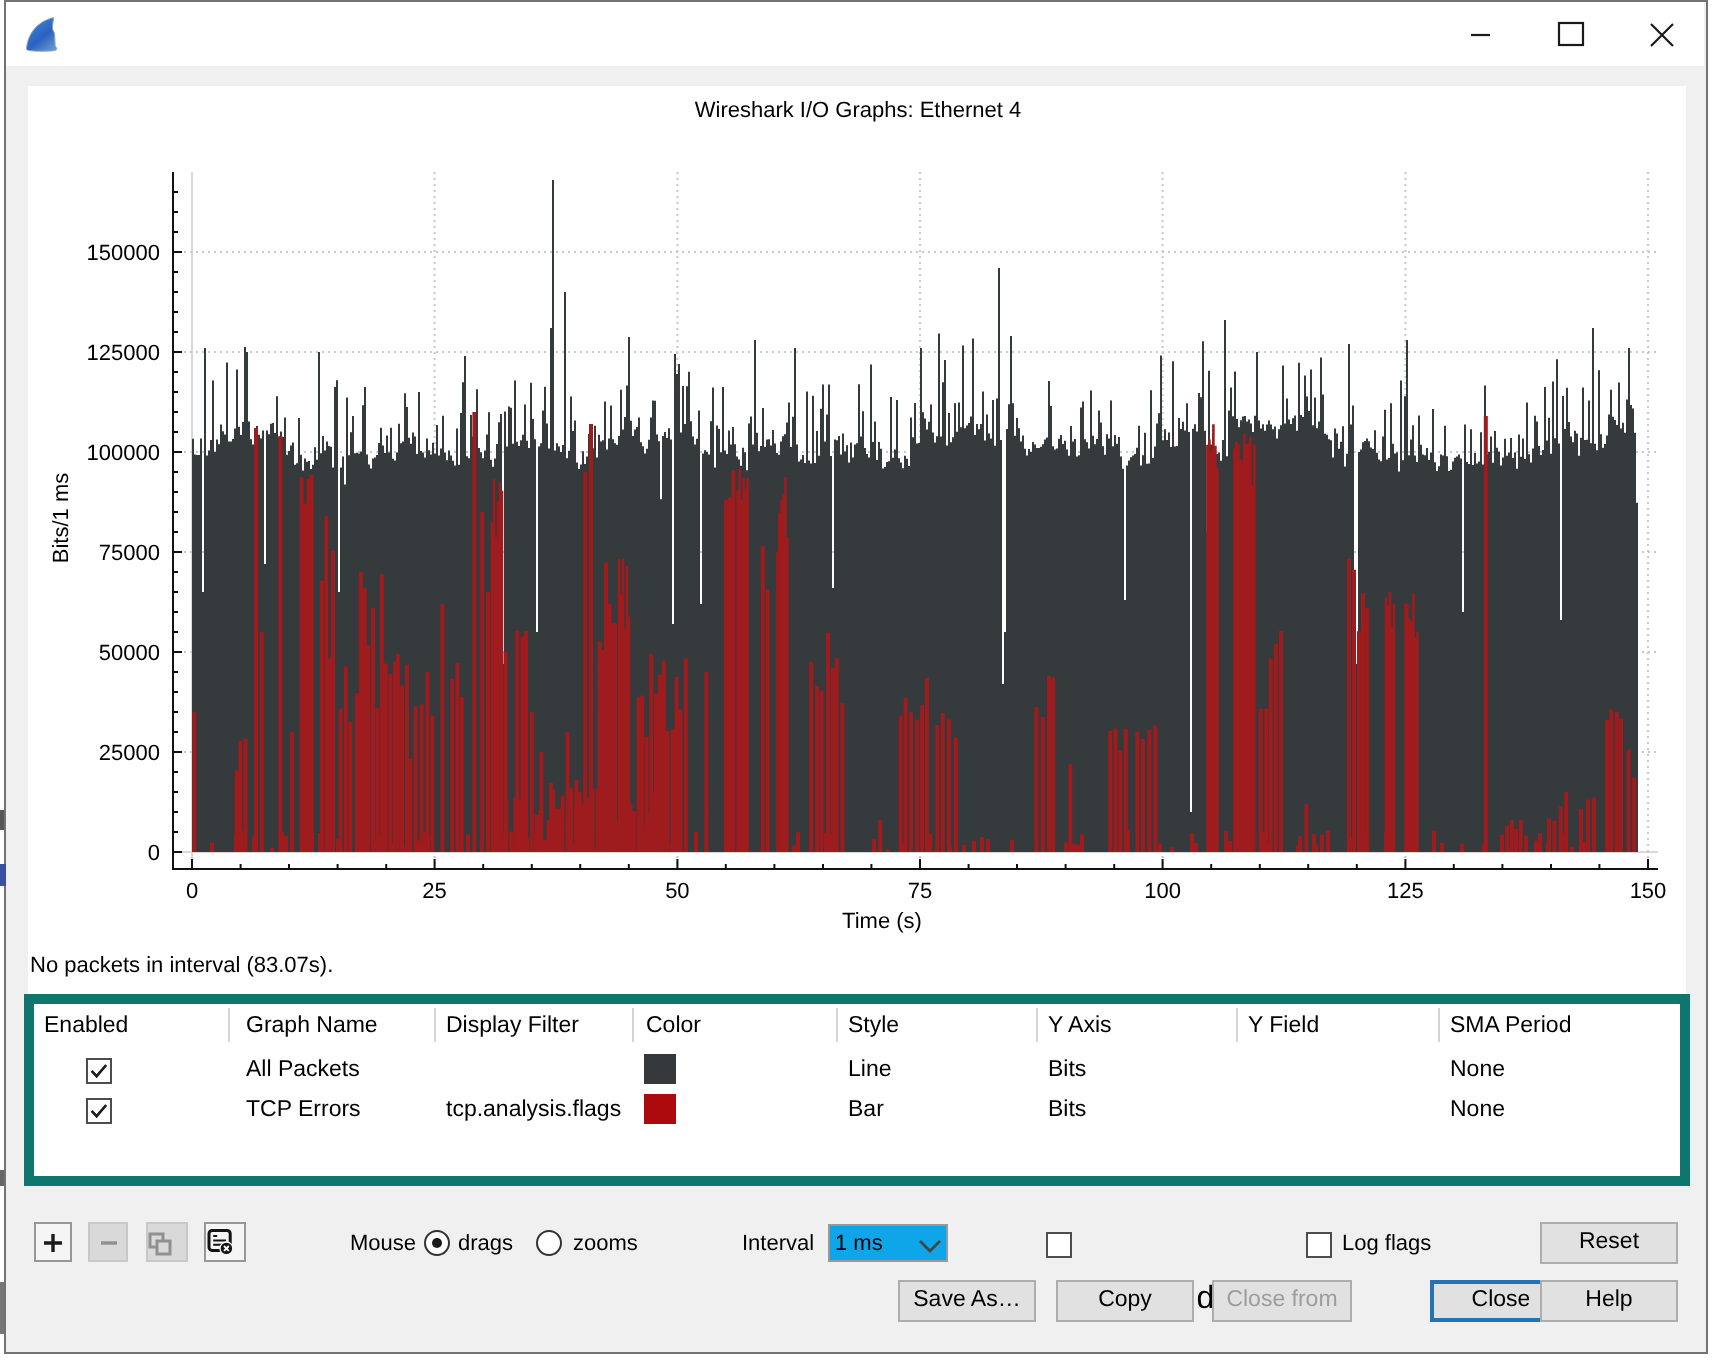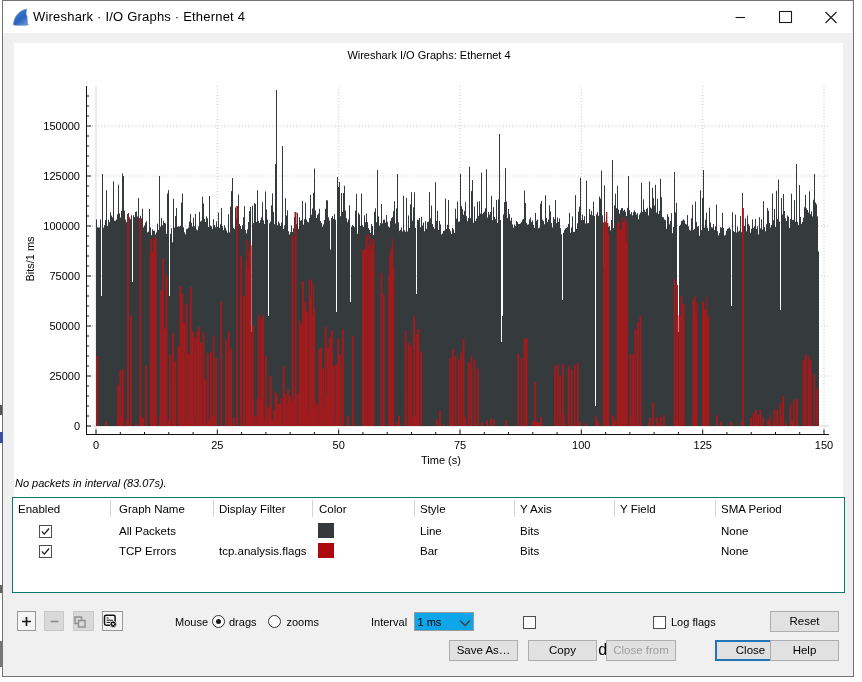--- a/index.html
+++ b/index.html
@@ -15,21 +15,20 @@
     <svg width="19" height="18" viewBox="0 0 19 18" style="position:absolute;left:9;top:7">
 <defs>
           <linearGradient id="fin" x1="0.2" y1="0" x2="0.9" y2="1">
 <stop offset="0" stop-color="#4585d2"></stop>
             <stop offset="0.55" stop-color="#2a62c0"></stop>
             <stop offset="1" stop-color="#6f9bd2"></stop>
           </linearGradient>
         </defs>
 <path d="M1.3 16.2 C1.8 9.5 6.2 2.8 14.8 0.8 L14.2 5.6 C14.2 7.2 15 7.6 15.3 9 L15.6 15.2 C16.2 15.5 16.4 16 16.4 16.5 C16.4 17.3 14.8 17.6 8.8 17.6 C3.2 17.6 1.2 17.2 1.3 16.5 Z" fill="url(#fin)" stroke="#8fa6bd" stroke-width="0.5"></path>
 </svg>
-    <div class="abs" style="left:30px;top:8px;font-size:13px;letter-spacing:0.2px">Wireshark · I/O Graphs · Ethernet 4</div>
     <svg width="120" height="32" style="position:absolute;left:725px;top:0" stroke="#1a1a1a" stroke-width="1.1" fill="none">
       <path d="M7.5 16.5h9.5"></path>
       <rect x="51.5" y="10.5" width="12" height="11"></rect>
       <path d="M97.5 11l11 11M108.5 11l-11 11"></path>
     </svg>
   </div>
   <div class="abs" style="left:11px;top:42px;width:829px;height:538px;background:#fff">
     <svg width="829" height="427" style="position:absolute;left:0;top:0">
 <text x="415" y="15.5" text-anchor="middle" style="font-size:11px;fill:#000">Wireshark I/O Graphs: Ethernet 4</text>
 <line x1="82" y1="43" x2="82" y2="391" stroke="#d8d8d8"></line>
@@ -133,23 +132,23 @@
           <text x="324.7" y="406" text-anchor="middle">50</text>
           <text x="446.0" y="406" text-anchor="middle">75</text>
           <text x="567.3" y="406" text-anchor="middle">100</text>
           <text x="688.7" y="406" text-anchor="middle">125</text>
           <text x="810.0" y="406" text-anchor="middle">150</text>
 <text x="427" y="421" text-anchor="middle">Time (s)</text>
 <text x="20" y="216" text-anchor="middle" transform="rotate(-90 20 216)">Bits/1 ms</text>
 </g>
 </svg>
   </div>
-  <div class="abs" style="left:12px;top:476px;font-style:italic;font-size:11px">No packets in interval (83.07s).</div>
-
-  <div class="abs" style="left:9px;top:496px;width:833px;height:96px;background:#fff;border:1px solid #0f766e">
+  <div class="abs" style="left:12px;top:476px;font-size:11px">No packets in interval (83.07s).</div>
+
+  <div class="abs" style="left:9px;top:496px;width:833px;height:96px;background:#fff;border:5px solid #0f766e">
     <svg width="831" height="94" style="position:absolute;left:0;top:0" stroke="#d4d4d4">
       <path d="M97.5 2v17M200.5 2v17M299.5 2v17M401.5 2v17M501.5 2v17M601.5 2v17M702.5 2v17"></path>
     </svg>
     <div class="abs" style="left:5px;top:5px">Enabled</div>
     <div class="abs" style="left:106px;top:5px">Graph Name</div>
     <div class="abs" style="left:206px;top:5px">Display Filter</div>
     <div class="abs" style="left:306px;top:5px">Color</div>
     <div class="abs" style="left:407px;top:5px">Style</div>
     <div class="abs" style="left:507px;top:5px">Y Axis</div>
     <div class="abs" style="left:607px;top:5px">Y Field</div>

